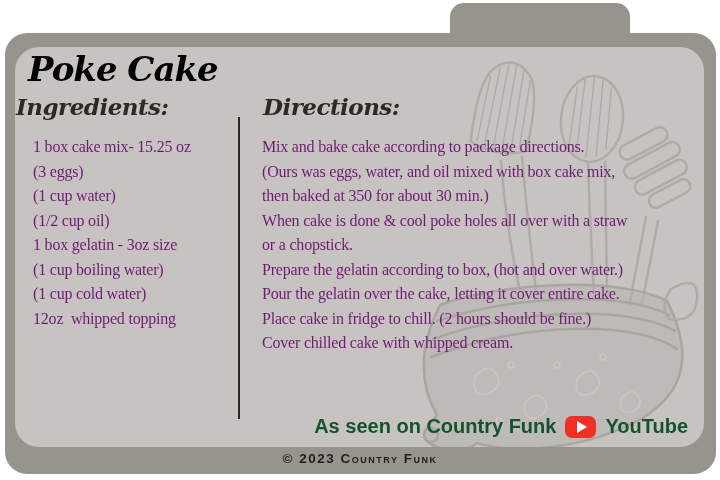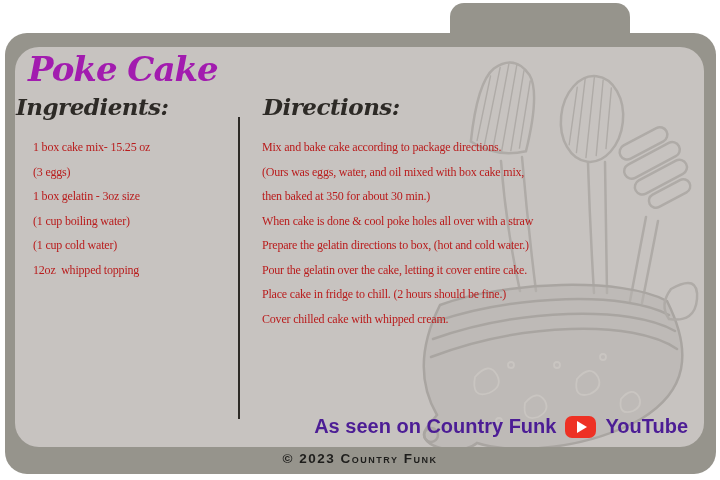--- a/index.html
+++ b/index.html
@@ -13,41 +13,41 @@
   .frame { position:absolute; left:5px; top:33px; width:711px; height:441px;
            background:#96948c; border-radius:22px; }
 
   .card { position:absolute; left:15px; top:47px; width:689px; height:400px;
           background:#c7c3c0; border-radius:24px; overflow:hidden; }
 
   .watermark { position:absolute; left:300px; top:0; width:389px; height:400px; }
 
   .title { position:absolute; left:13px; top:2px;
            font-family:"DejaVu Serif", serif; font-style:italic; font-weight:700;
-           font-size:34px; color:#a21caf; letter-spacing:-1px; }
+           font-size:34px; color:#000000; letter-spacing:-1px; }
 
   .col-heading { position:absolute; font-family:"DejaVu Serif", serif;
                  font-style:italic; font-weight:700; font-size:23px;
                  color:#2d2a26; letter-spacing:-0.5px; }
   .ing-heading { left:1px;  top:46px; }
   .dir-heading { left:236px; top:46px;margin-left:12px; }
 
   .divider { position:absolute; left:223px; top:70px; width:2px; height:302px;
              background:#2d2a26; }
 
-  .textcol { position:absolute; top:88px; color:#b91c1c; font-size:12px;
+  .textcol { position:absolute; top:88px; color:#701a75; font-size:16px;
              line-height:24.5px; letter-spacing:-0.2px; }
   .ingredients { left:18px; width:205px; }
   .directions  { left:247px; width:445px;font-family:Liberation Serif, serif; }
   .textcol .line { white-space:pre; }
 
   .promo { position:absolute; top:368px; right:16px; display:flex;
            align-items:center; gap:9px;
            font-family:"Liberation Sans", sans-serif; font-weight:700;
-           font-size:20px; color:#4c1d95; }
+           font-size:20px; color:#14532d; }
   .yt-badge { width:31px; height:22px; background:#ee3124; border-radius:7px;
               display:flex; align-items:center; justify-content:center; }
   .yt-play { width:0; height:0; border-left:10px solid #ffffff;
              border-top:6px solid transparent; border-bottom:6px solid transparent;
              margin-left:2px; }
 
   .copyright { position:absolute; left:0; top:451px; width:720px;
                text-align:center; font-family:"Liberation Sans", sans-serif;
                font-weight:700; font-size:13.5px; letter-spacing:1.5px;
                font-variant-caps:small-caps; color:#1e1e1c; }
@@ -111,32 +111,35 @@
     <div class="title">Poke Cake</div>
 
     <div class="col-heading ing-heading">Ingredients:</div>
     <div class="col-heading dir-heading">Directions:</div>
 
     <div class="divider"></div>
 
     <div class="textcol ingredients">
         <div class="line">1 box cake mix- 15.25 oz</div>
         <div class="line">(3 eggs)</div>
+        <div class="line">(1 cup water)</div>
+        <div class="line">(1/2 cup oil)</div>
         <div class="line">1 box gelatin - 3oz size</div>
         <div class="line">(1 cup boiling water)</div>
         <div class="line">(1 cup cold water)</div>
         <div class="line">12oz  whipped topping</div>
       </div>
 
     <div class="textcol directions">
         <div class="line">Mix and bake cake according to package directions.</div>
         <div class="line">(Ours was eggs, water, and oil mixed with box cake mix,</div>
         <div class="line">then baked at 350 for about 30 min.)</div>
         <div class="line">When cake is done &amp; cool poke holes all over with a straw</div>
-        <div class="line">Prepare the gelatin directions to box, (hot and cold water.)</div>
+        <div class="line">or a chopstick.</div>
+        <div class="line">Prepare the gelatin according to box, (hot and over water.)</div>
         <div class="line">Pour the gelatin over the cake, letting it cover entire cake.</div>
         <div class="line">Place cake in fridge to chill. (2 hours should be fine.)</div>
         <div class="line">Cover chilled cake with whipped cream.</div>
       </div>
 
     <div class="promo">
       <span>As seen on Country Funk</span>
       <span class="yt-badge">
         <span class="yt-play"></span>
       </span>

